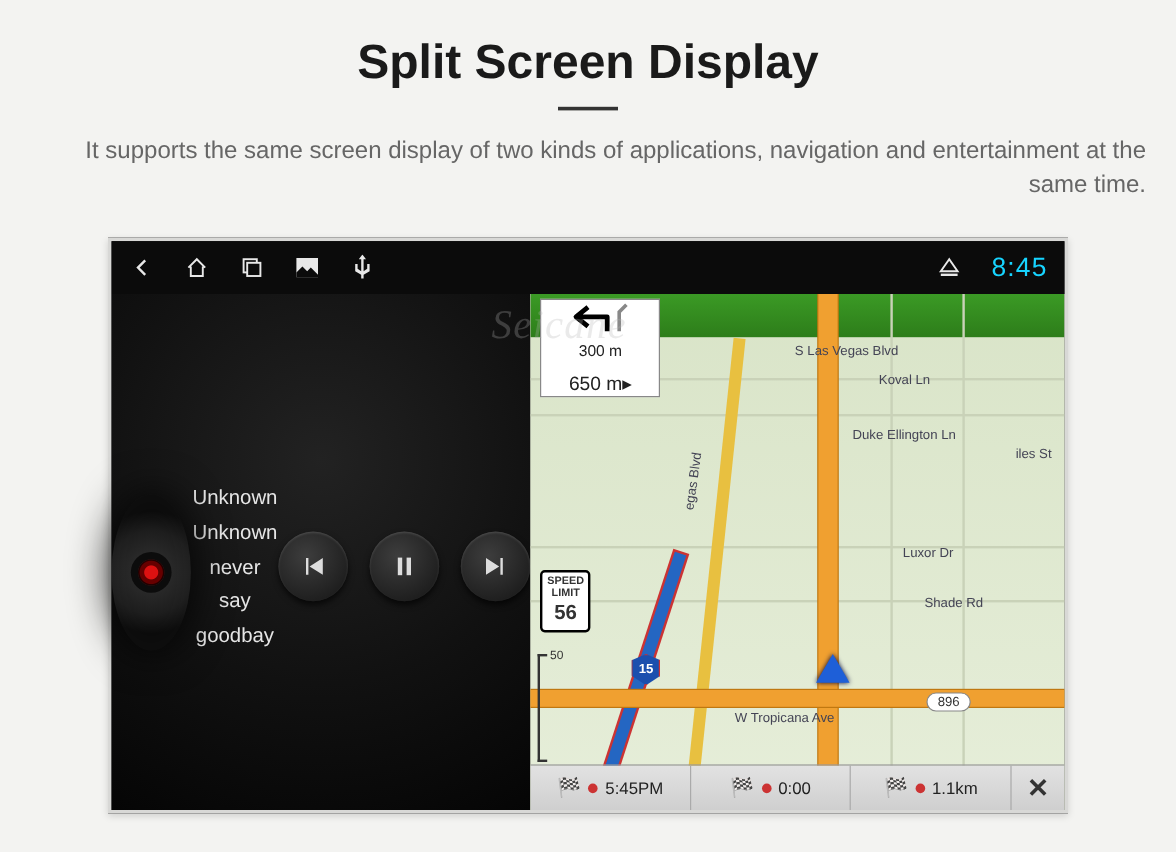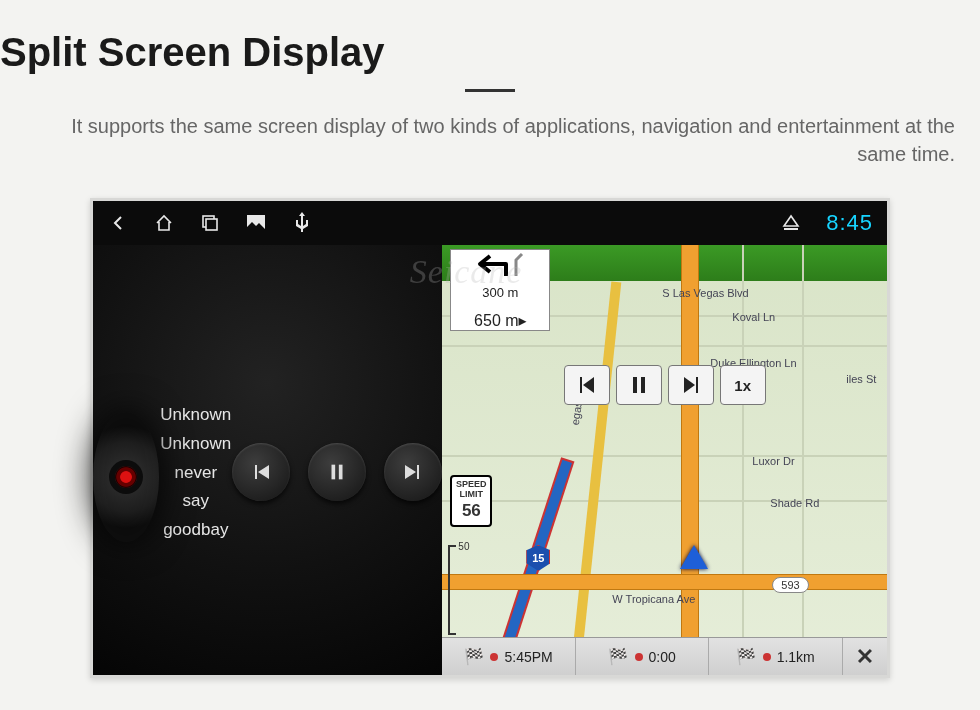--- a/index.html
+++ b/index.html
@@ -5,20 +5,21 @@
   * { box-sizing: border-box; margin: 0; padding: 0; }
   body {
     width: 980px; height: 710px;
     background: #f3f3f1;
     font-family: "Helvetica Neue", Arial, sans-serif;
     color: #333;
     overflow: hidden;
     position: relative;
   }
   .hero-title {
+    text-align: center;
     font-size: 40px;
     font-weight: 600;
     color: #1a1a1a;
     margin-top: 30px;
   }
   .hero-underline {
     width: 50px; height: 3px;
     background: #333;
     margin: 14px auto 20px auto;
   }
@@ -304,50 +305,31 @@
 
       <div class="label" style="top:42px;left:220px">S Las Vegas Blvd</div>
       <div class="label" style="top:66px;left:290px">Koval Ln</div>
       <div class="label" style="top:112px;left:268px">Duke Ellington Ln</div>
       <div class="label" style="top:150px;left:112px;transform:rotate(-82deg)">egas Blvd</div>
       <div class="label" style="top:210px;left:310px">Luxor Dr</div>
       <div class="label" style="top:252px;left:328px">Shade Rd</div>
       <div class="label" style="top:348px;left:170px">W Tropicana Ave</div>
       <div class="label" style="top:128px;left:404px">iles St</div>
 
-      <div class="nav-controls">
-        <div class="nav-btn">
-          <svg width="18" height="16" viewBox="0 0 18 16">
-              <path d="M2 0h2v16H2zM16 0v16L5 8z" fill="#222"></path>
-            </svg>
-        </div>
-        <div class="nav-btn">
-          <svg width="14" height="16" viewBox="0 0 14 16">
-              <rect x="1" width="4" height="16" fill="#222"></rect>
-              <rect x="9" width="4" height="16" fill="#222"></rect>
-            </svg>
-        </div>
-        <div class="nav-btn">
-          <svg width="18" height="16" viewBox="0 0 18 16">
-              <path d="M14 0h2v16h-2zM2 0v16l11-8z" fill="#222"></path>
-            </svg>
-        </div>
-        <div class="nav-btn">1x</div>
-      </div>
 
       <div class="speed-sign">
         <span>SPEED LIMIT</span>
         <span class="num">56</span>
       </div>
 
       <div class="shield15">15</div>
       <div class="scale">
           <span>50</span>
         </div>
-      <div class="route-bubble">593</div>
+      <div class="route-bubble">896</div>
 
       <div class="cursor"></div>
 
       <div class="map-footer">
         <div class="mf-cell">
           <span class="flag">🏁</span>
           <span class="dot"></span>
           <span>5:45PM</span>
         </div>
         <div class="mf-cell">

